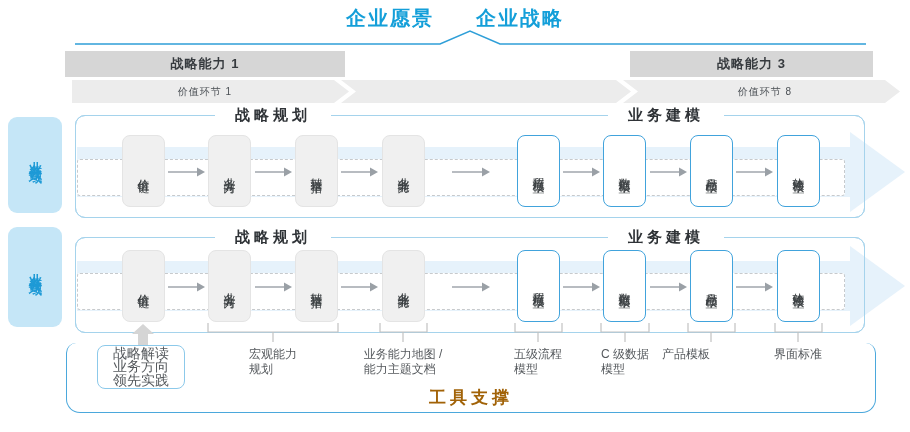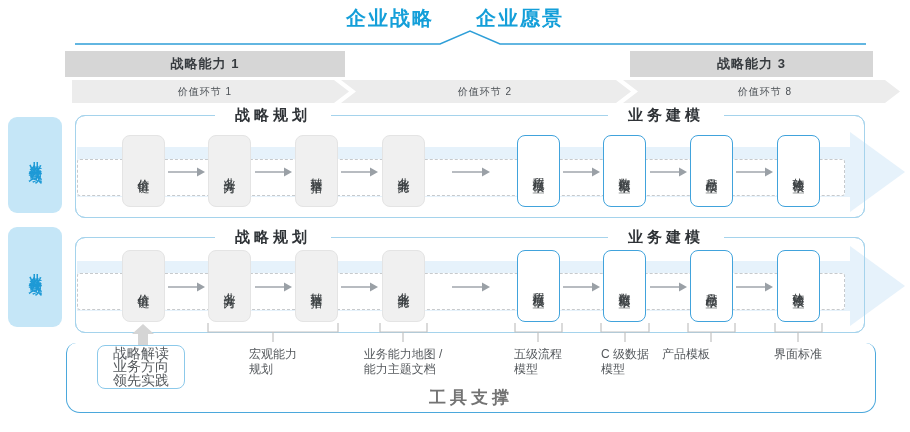--- a/index.html
+++ b/index.html
@@ -39,53 +39,50 @@
   .ann-label{position:absolute;top:347px;transform:translateX(-50%);
            font-size:12px;color:#55595d;line-height:15px;white-space:nowrap;}
 
   .sources-box{position:absolute;left:97px;top:345px;width:88px;height:44px;background:#fff;border:1.3px solid #8cc9ea;
            border-radius:8px;display:flex;flex-direction:column;align-items:center;justify-content:center;box-sizing:border-box;}
   .sources-box div{font-size:14px;color:#55595d;line-height:13.5px;white-space:nowrap;}
 
   .tool-container{position:absolute;left:66px;top:343px;width:810px;height:70px;box-sizing:border-box;
            border:1.5px solid #4ba8dc;border-top:none;border-radius:10px 10px 14px 14px;}
   .tool-label{position:absolute;left:0;bottom:3px;width:100%;text-align:center;
-           font-size:17px;font-weight:bold;color:#737373;letter-spacing:4px;}
+           font-size:17px;font-weight:bold;color:#a16207;letter-spacing:4px;}
 </style>
 </head>
 <body>
 
 <div id="stage">
 
   <div class="title-row">
+    <span>企业愿景</span>
     <span>企业战略</span>
-    <span>企业愿景</span>
   </div>
 
   <svg style="position:absolute;left:75px;top:28px;" width="791" height="18">
     <polyline points="0,16 365,16 395,3 425,16 791,16" fill="none" stroke="#2f9fd8" stroke-width="1.5"></polyline>
   </svg>
 
   <div class="cap-bar" style="left:65px;width:280px;">
       <span>战略能力 1</span>
     </div>
   <div class="cap-bar" style="left:630px;width:243px;">
       <span>战略能力 3</span>
     </div>
 
   <svg style="position:absolute;left:65px;top:80px;" width="840" height="23">
     <polygon points="7,0 269,0 284,11.5 269,23 7,23" fill="#ececec"></polygon>
     <polygon points="276,0 551,0 566,11.5 551,23 276,23 291,11.5" fill="#ececec"></polygon>
     <polygon points="558,0 820,0 835,11.5 820,23 558,23 573,11.5" fill="#ececec"></polygon>
   </svg>
   <div class="chev-label" style="left:145px;width:120px;">
       <span>价值环节 1</span>
-    </div>
-  <div class="chev-label" style="left:425px;width:120px;">
-      <span>价值环节 2</span>
     </div>
   <div class="chev-label" style="left:705px;width:120px;">
       <span>价值环节 8</span>
     </div>
 
   <div class="domain-label" style="top:117px;height:96px;">
     <span>业务领域 1</span>
   </div>
   <div class="domain-label" style="top:227px;height:100px;">
     <span>业务领域 2</span>

